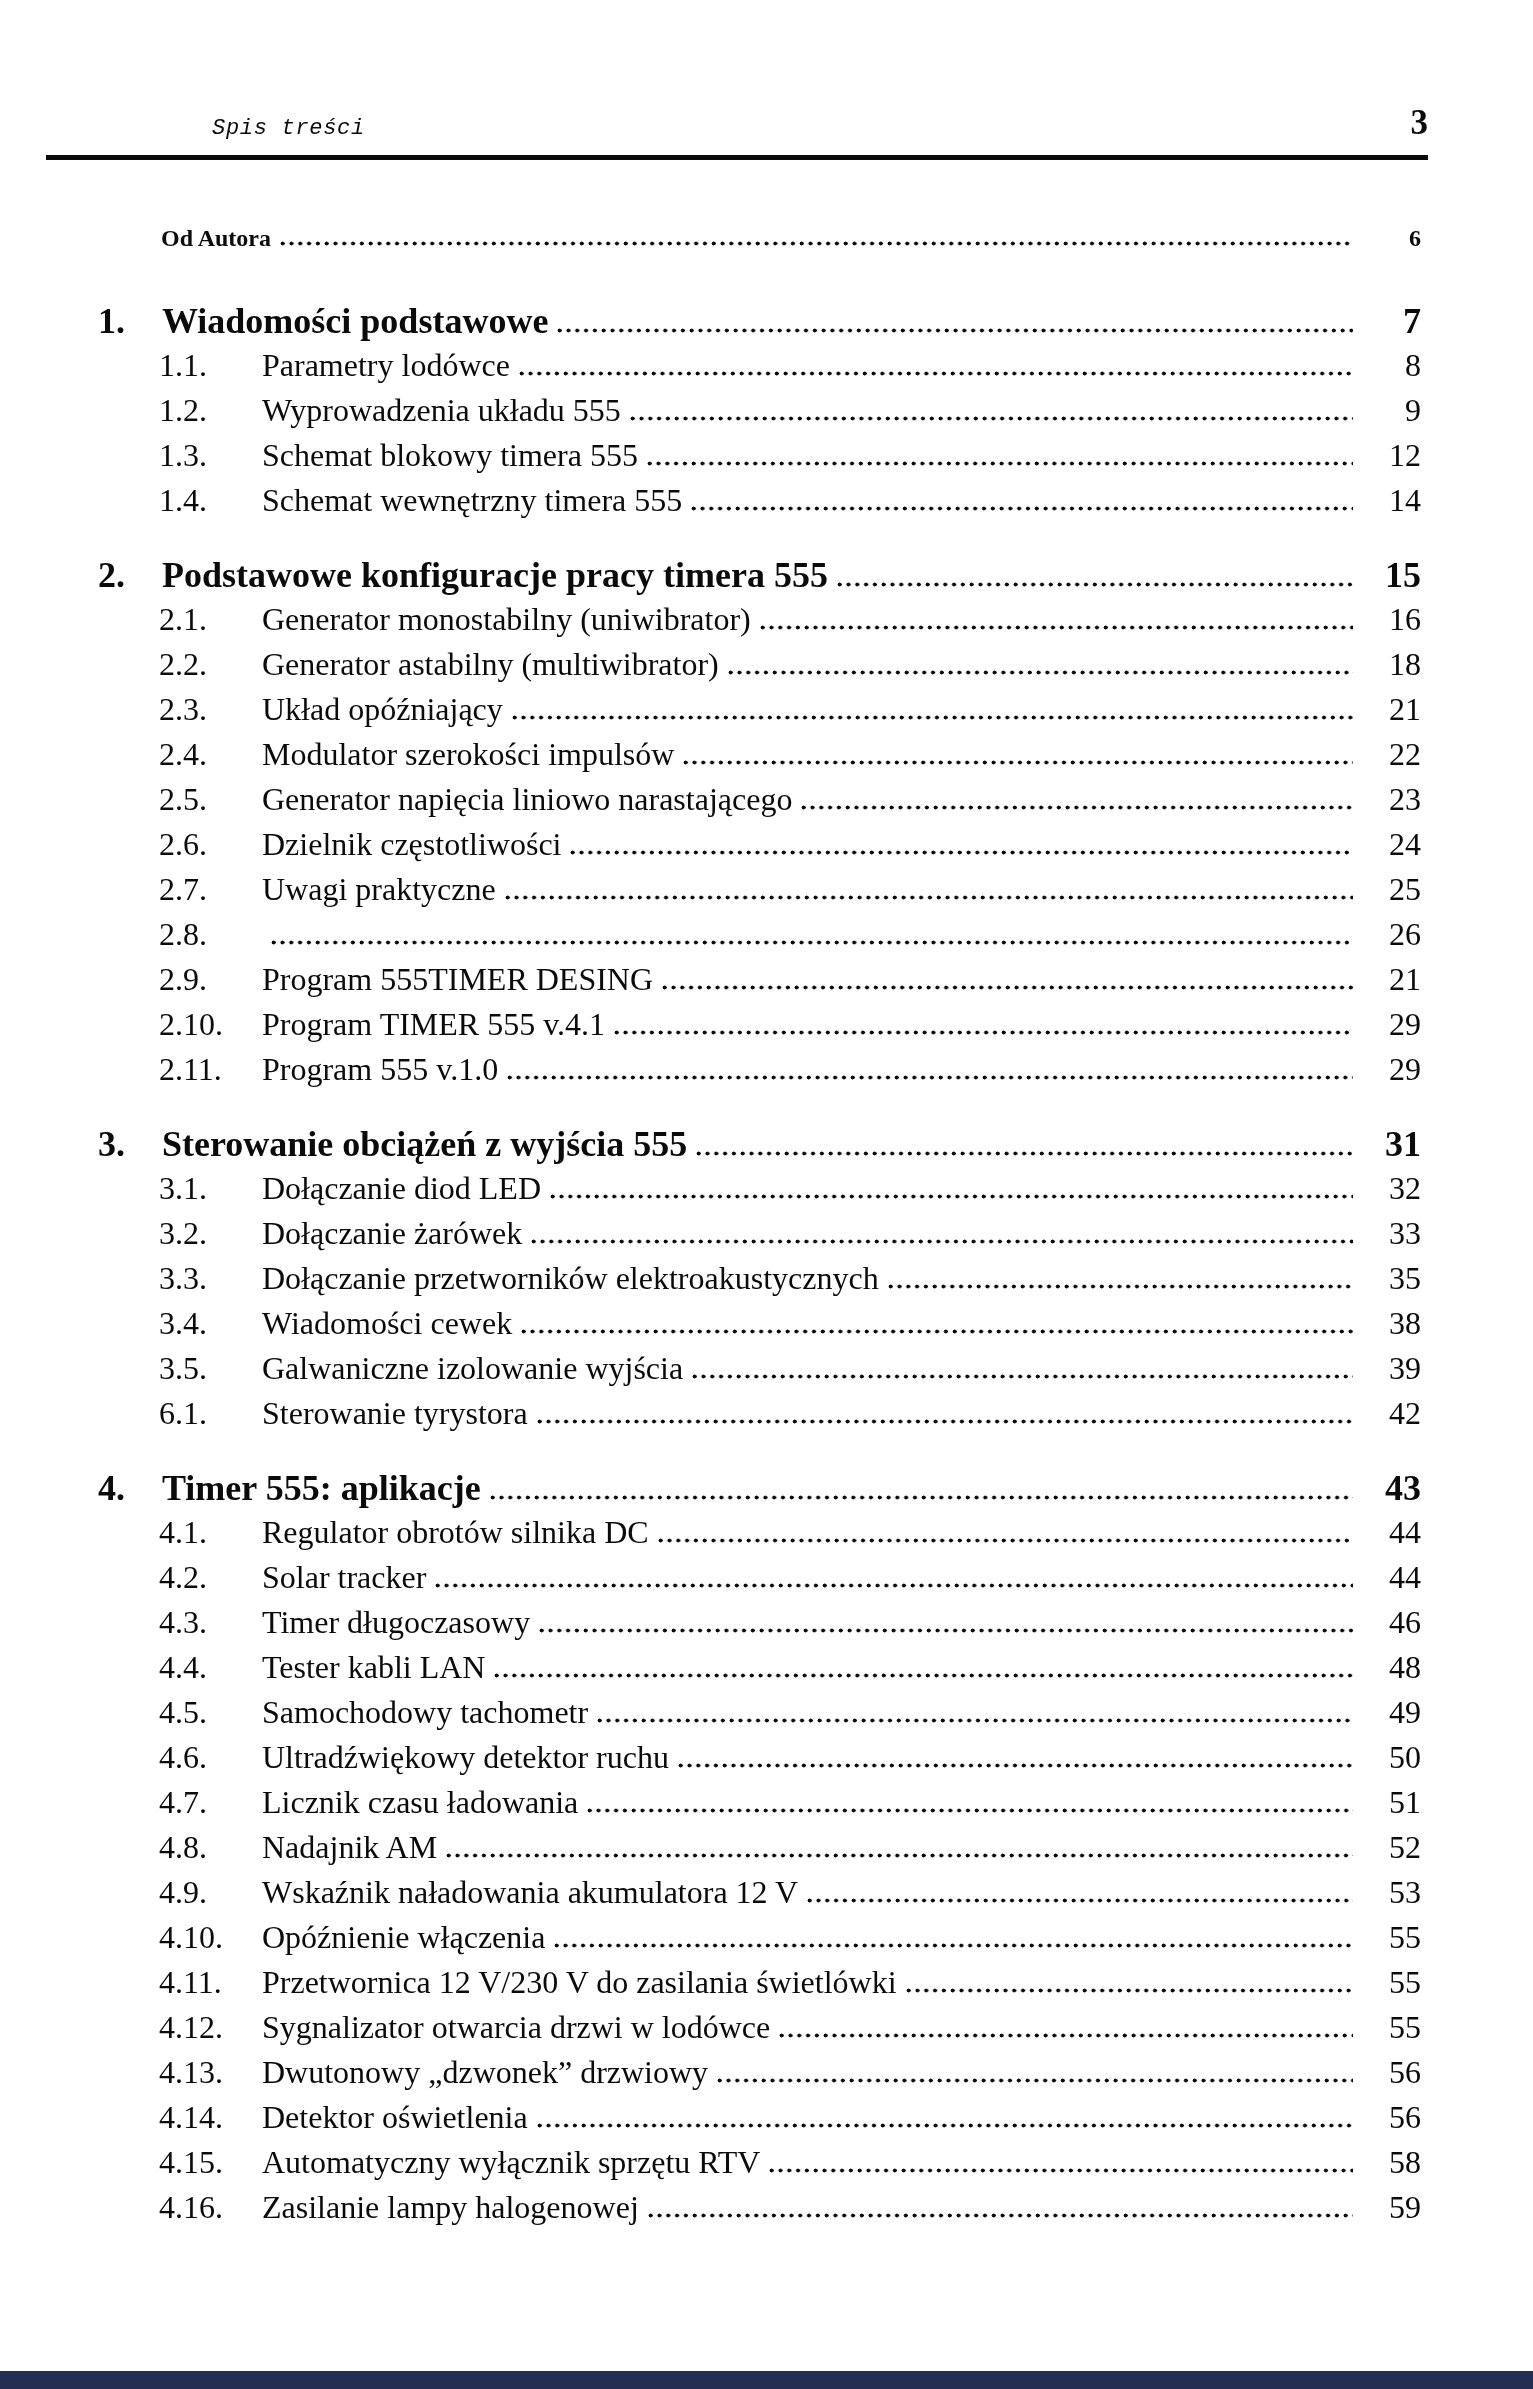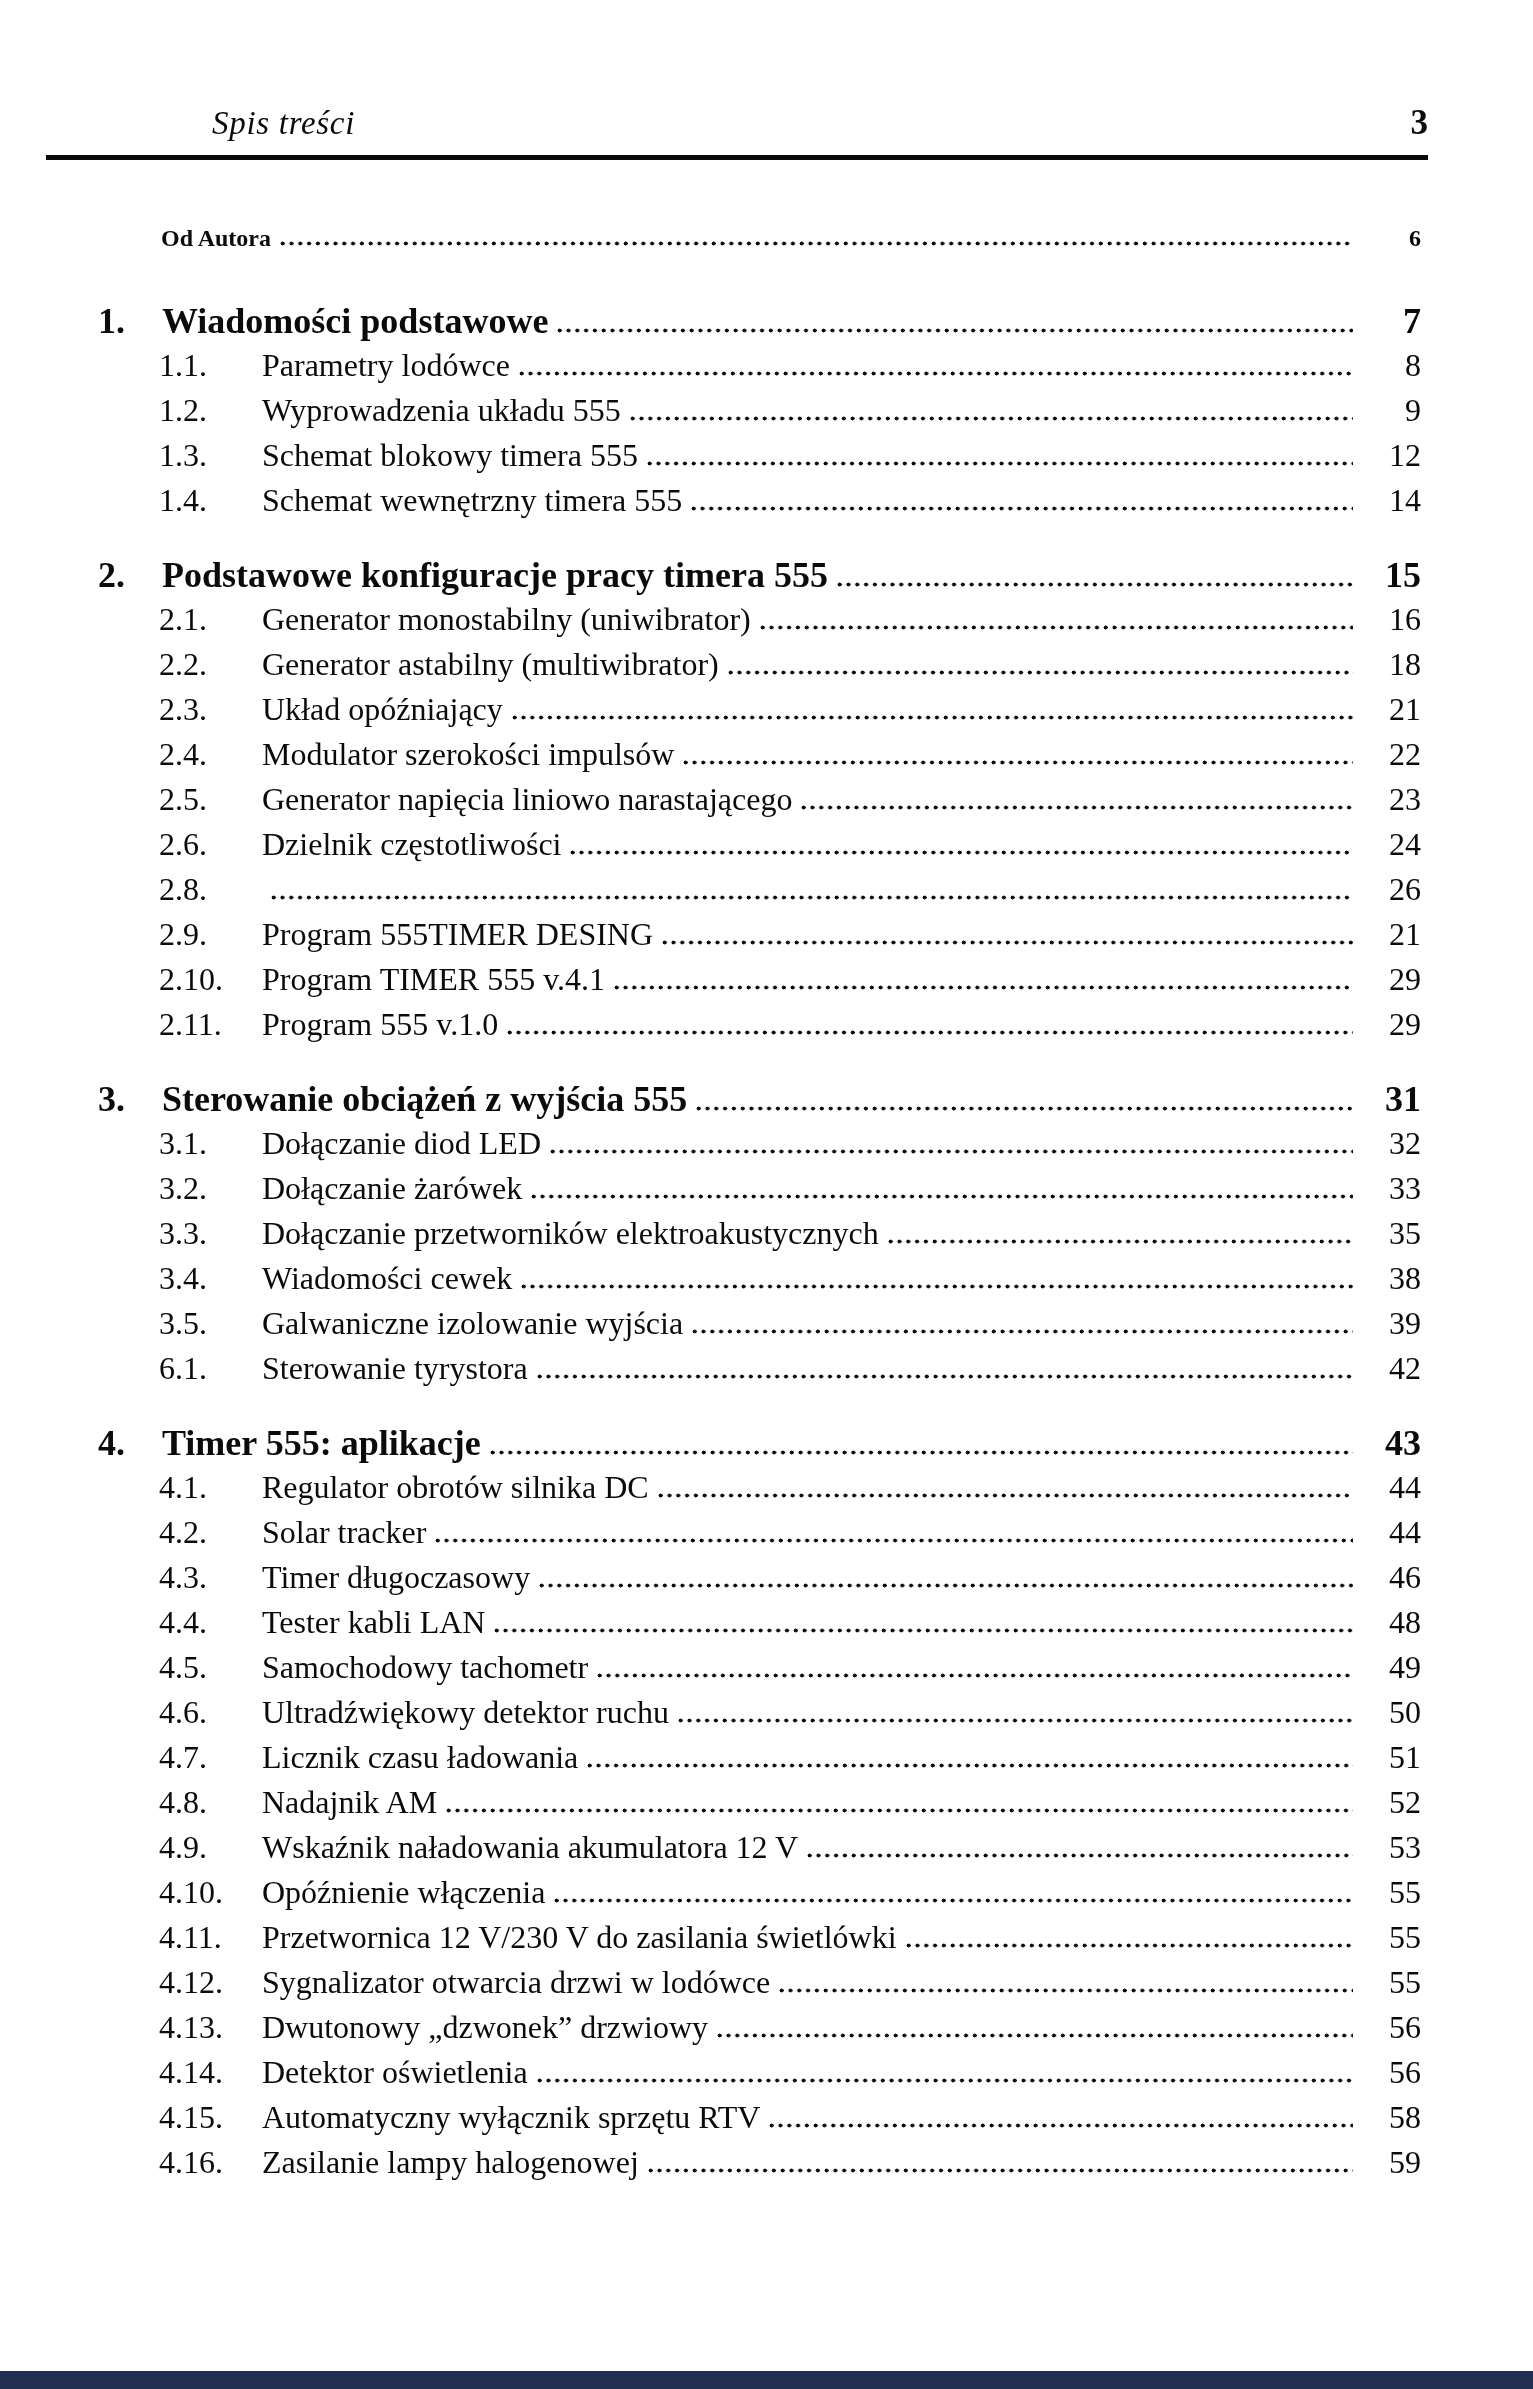--- a/index.html
+++ b/index.html
@@ -20,22 +20,23 @@
     overflow:hidden;
   }
   
   .header-row{
     display:flex;
     align-items:baseline;
     padding:103px 105px 0 212px;
   }
   .header-title{
     font-style:italic;
-    font-size:33px;
+    font-size:22px;
     letter-spacing:0.7px;
+    font-family:Liberation Mono, monospace;
   }
   .header-page{
     margin-left:auto;
     font-weight:bold;
     font-size:35px;
   }
   .rule{
     margin:11.7px 0 0 46px;
     width:1382px;
     height:5.2px;
@@ -193,20 +194,26 @@
     <span class="entry-page">23</span>
   </div>
 
   <div class="row entry-row">
     <span class="entry-num">2.6.</span>
     <span class="entry-title">Dzielnik częstotliwości</span>
     <span class="leader"></span>
     <span class="entry-page">24</span>
   </div>
 
+  <div class="row entry-row">
+    <span class="entry-num">2.7.</span>
+    <span class="entry-title">Uwagi praktyczne</span>
+    <span class="leader"></span>
+    <span class="entry-page">25</span>
+  </div>
 
   <div class="row entry-row">
     <span class="entry-num">2.8.</span>
     <span class="leader"></span>
     <span class="entry-page">26</span>
   </div>
 
   <div class="row entry-row">
     <span class="entry-num">2.9.</span>
     <span class="entry-title">Program 555TIMER DESING</span>

